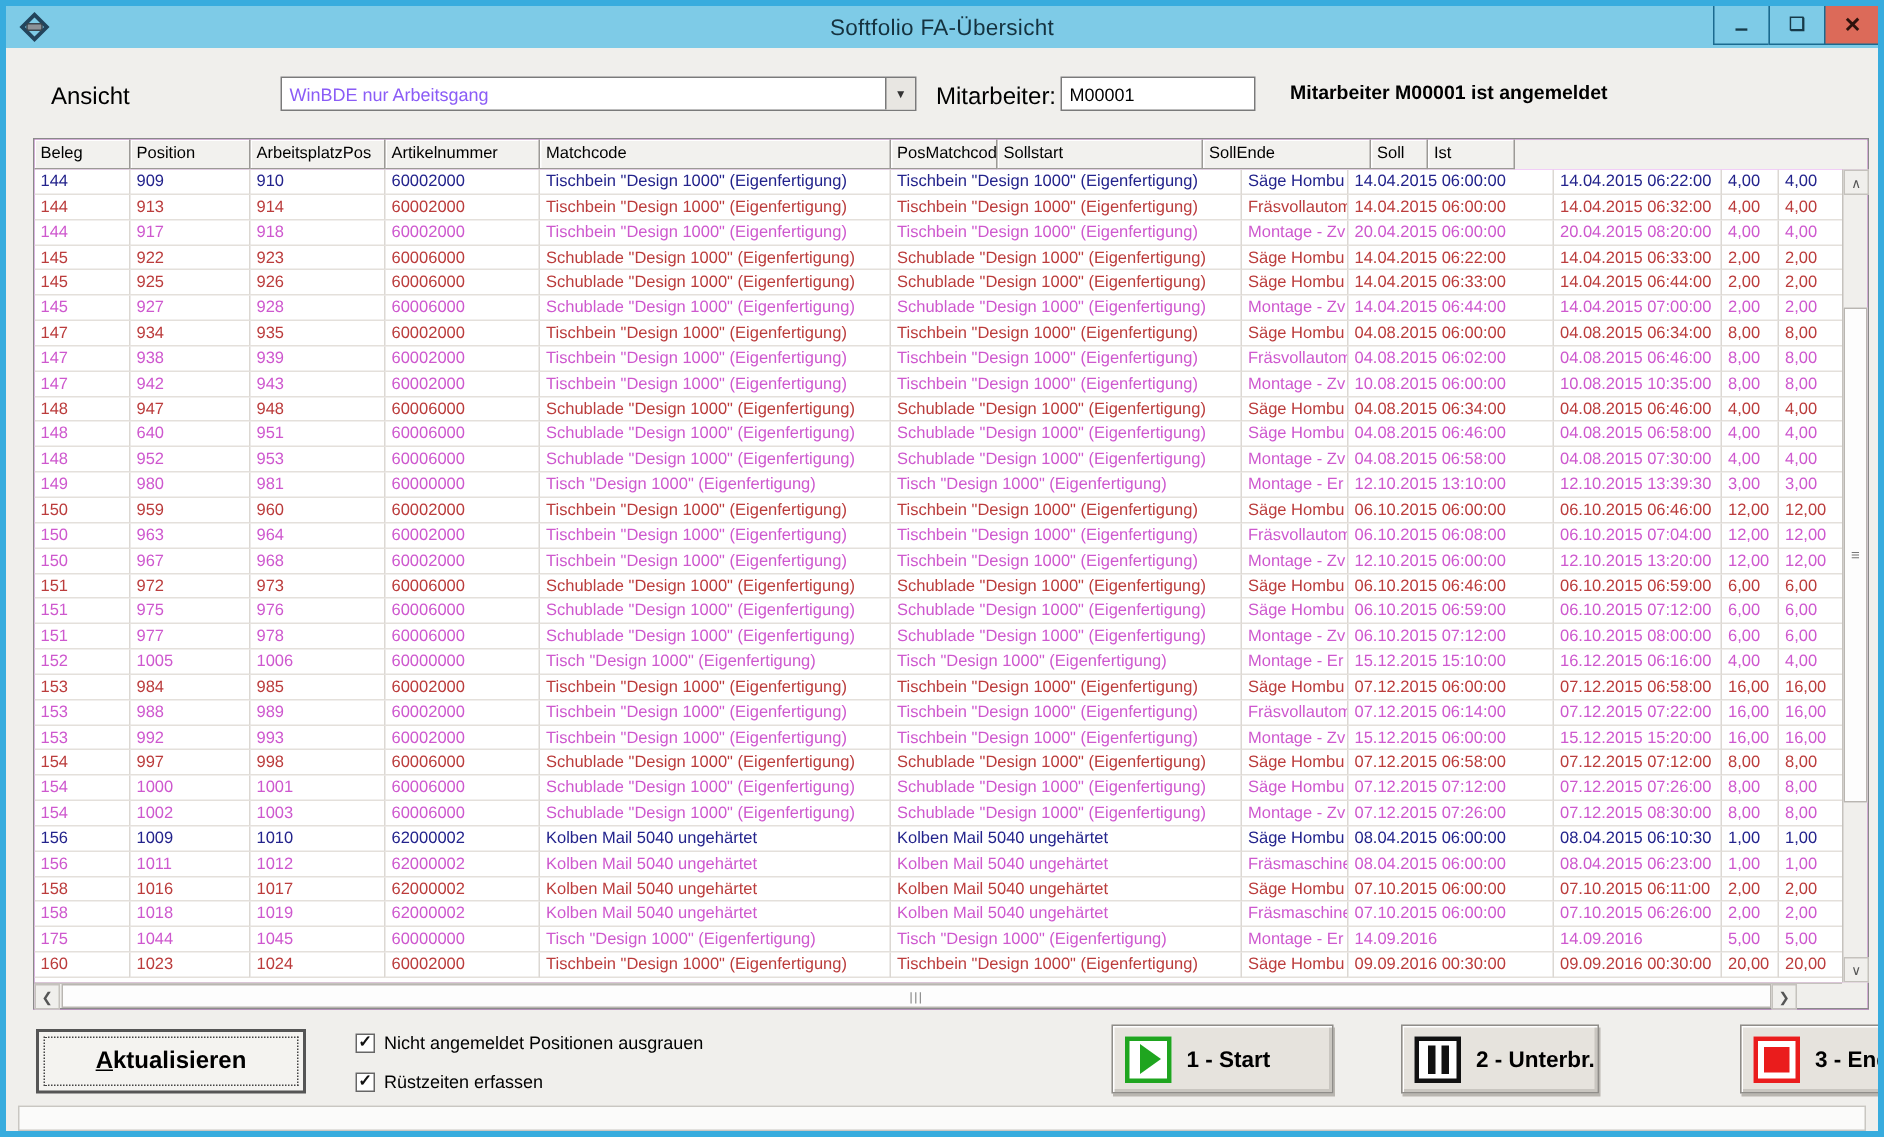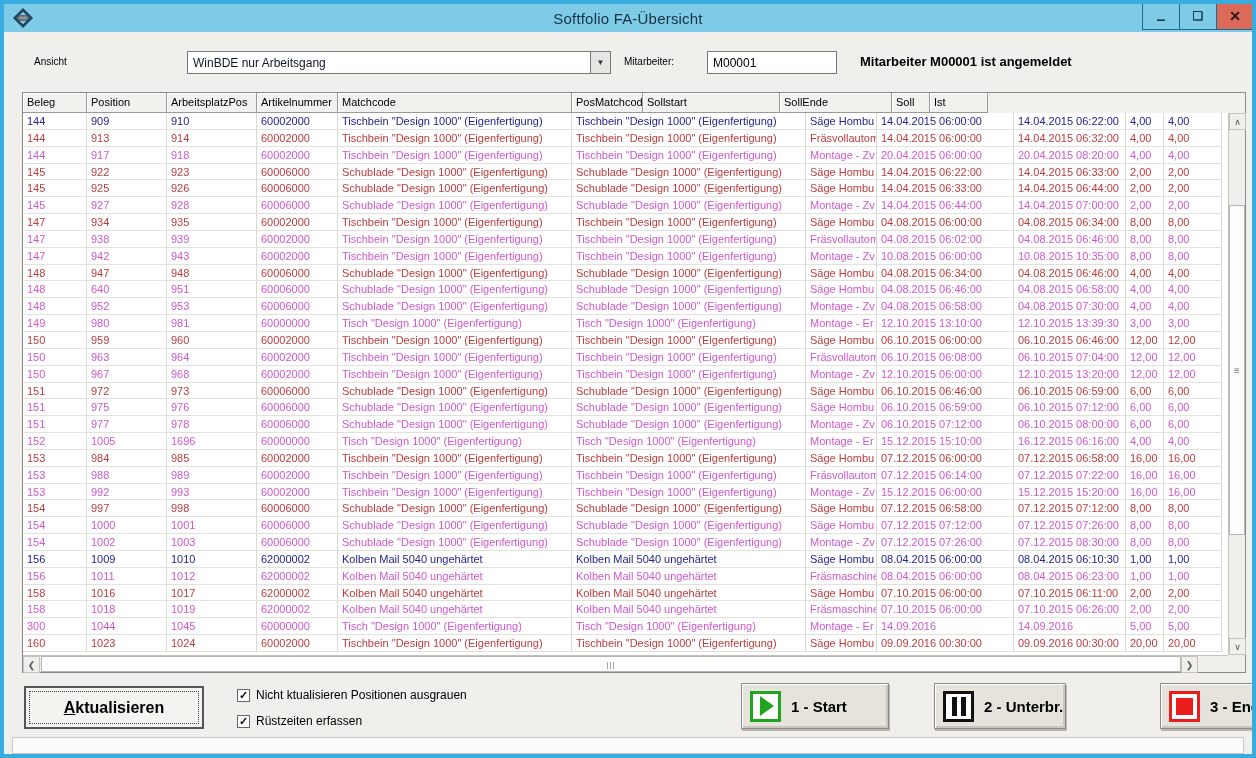--- a/index.html
+++ b/index.html
@@ -30,28 +30,28 @@
     background:var(--titlebar-blue,#7ecbe7);
     border:1px solid #1b6a8f; margin-left:-1px;
     font-size:14px; font-weight:bold; color:#173a49; cursor:default;
   }
   .win-btn.close { background:var(--close-red,#dc6a59); color:#2d120c; }
   .win-btn .min-glyph { font-size:16px; line-height:10px; margin-top:8px; }
   .win-btn .max-glyph { font-size:12px; }
 
   
   .toolbar { position:absolute; left:0; top:28px; right:0; height:56px; }
-  .lbl { position:absolute; font-size:10px; color:#000; }
+  .lbl { position:absolute; font-size:16px; color:#000; }
   #ansicht-label { left:30px; top:24px; }
   .combobox {
     position:absolute; left:183px; top:19px; width:424px; height:23px;
     background:#fff; border:1px solid #7a7a7a;
     display:flex; align-items:center;
   }
-  .combobox .combo-value { flex:1; font-size:12px; padding-left:5px; color:#0f172a; white-space:nowrap; overflow:hidden; }
+  .combobox .combo-value { flex:1; font-size:12px; padding-left:5px; color:#8b5cf6; white-space:nowrap; overflow:hidden; }
   .combo-arrow {
     width:20px; height:21px; border-left:1px solid #7a7a7a;
     background:#e8e6e2; display:flex; align-items:center; justify-content:center;
     font-size:8px; color:#333;
   }
   #mitarbeiter-label { left:620px; top:24px; }
   .mitarbeiter-input {
     position:absolute; left:703px; top:19px; width:130px; height:23px;
     border:1px solid #7a7a7a; background:#fff;
     font-family:"Liberation Sans", sans-serif; font-size:12px; padding-left:5px; color:#000;
@@ -80,21 +80,21 @@
   .cell {
     flex:none; font-size:11px; line-height:16.5px; padding-left:4px;
     white-space:nowrap; overflow:hidden;
     border-right:1px solid #dcd8d3; border-bottom:1px solid #e4e0db;
   }
   .color-navy  .cell { color:var(--row-navy,#23238c); }
   .color-red   .cell { color:var(--row-red,#bb3c3c); }
   .color-magenta .cell { color:var(--row-magenta,#ce58ce); }
 
   .col-beleg{width:64px} .col-position{width:80px} .col-arbeitsplatzpos{width:90px}
-  .col-artikelnummer{width:81px} .col-bezeichnung1{width:234px} .col-matchcode{width:234px}
+  .col-artikelnummer{width:103px} .col-bezeichnung1{width:234px} .col-matchcode{width:234px}
   .col-posmatchcode{width:71px} .col-sollstart{width:137px} .col-sollende{width:112px}
   .col-soll{width:38px} .col-ist{width:58px}
 
   
   .vscroll {
     position:absolute; right:0; top:20px; width:17px; height:542px;
     background:#f0efec; border-left:1px solid #c5c2bd;
   }
   .sbtn {
     width:17px; height:17px; background:#f0efec; border:1px solid #c5c2bd;
@@ -469,21 +469,21 @@
           <div class="cell col-matchcode">Schublade "Design 1000" (Eigenfertigung)</div>
           <div class="cell col-posmatchcode">Montage - Zv</div>
           <div class="cell col-sollstart">06.10.2015 07:12:00</div>
           <div class="cell col-sollende">06.10.2015 08:00:00</div>
           <div class="cell col-soll">6,00</div>
           <div class="cell col-ist">6,00</div>
         </div>
         <div class="grid-row color-magenta">
           <div class="cell col-beleg">152</div>
           <div class="cell col-position">1005</div>
-          <div class="cell col-arbeitsplatzpos">1696</div>
+          <div class="cell col-arbeitsplatzpos">1006</div>
           <div class="cell col-artikelnummer">60000000</div>
           <div class="cell col-bezeichnung1">Tisch "Design 1000" (Eigenfertigung)</div>
           <div class="cell col-matchcode">Tisch "Design 1000" (Eigenfertigung)</div>
           <div class="cell col-posmatchcode">Montage - Er</div>
           <div class="cell col-sollstart">15.12.2015 15:10:00</div>
           <div class="cell col-sollende">16.12.2015 06:16:00</div>
           <div class="cell col-soll">4,00</div>
           <div class="cell col-ist">4,00</div>
         </div>
         <div class="grid-row color-red">
@@ -610,21 +610,21 @@
           <div class="cell col-artikelnummer">62000002</div>
           <div class="cell col-bezeichnung1">Kolben Mail 5040 ungehärtet</div>
           <div class="cell col-matchcode">Kolben Mail 5040 ungehärtet</div>
           <div class="cell col-posmatchcode">Fräsmaschine</div>
           <div class="cell col-sollstart">07.10.2015 06:00:00</div>
           <div class="cell col-sollende">07.10.2015 06:26:00</div>
           <div class="cell col-soll">2,00</div>
           <div class="cell col-ist">2,00</div>
         </div>
         <div class="grid-row color-magenta">
-          <div class="cell col-beleg">300</div>
+          <div class="cell col-beleg">175</div>
           <div class="cell col-position">1044</div>
           <div class="cell col-arbeitsplatzpos">1045</div>
           <div class="cell col-artikelnummer">60000000</div>
           <div class="cell col-bezeichnung1">Tisch "Design 1000" (Eigenfertigung)</div>
           <div class="cell col-matchcode">Tisch "Design 1000" (Eigenfertigung)</div>
           <div class="cell col-posmatchcode">Montage - Er</div>
           <div class="cell col-sollstart">14.09.2016</div>
           <div class="cell col-sollende">14.09.2016</div>
           <div class="cell col-soll">5,00</div>
           <div class="cell col-ist">5,00</div>
@@ -672,21 +672,21 @@
 
   <div class="footer">
     <div class="btn-aktualisieren">
       <div class="focus-rect">
         <span><span class="accel">A</span><span>ktualisieren</span></span>
       </div>
     </div>
 
     <div class="chk-row first">
       <span class="checkbox" id="chk1">✓</span>
-      <span class="chk-label">Nicht ktualisieren Positionen ausgrauen</span>
+      <span class="chk-label">Nicht angemeldet Positionen ausgrauen</span>
     </div>
     <div class="chk-row second">
       <span class="checkbox" id="chk2">✓</span>
       <span class="chk-label">Rüstzeiten erfassen</span>
     </div>
 
     <div class="action-btn" id="btn-start">
       <span class="icon-box icon-start">
           <span class="play-tri"></span>
         </span>

